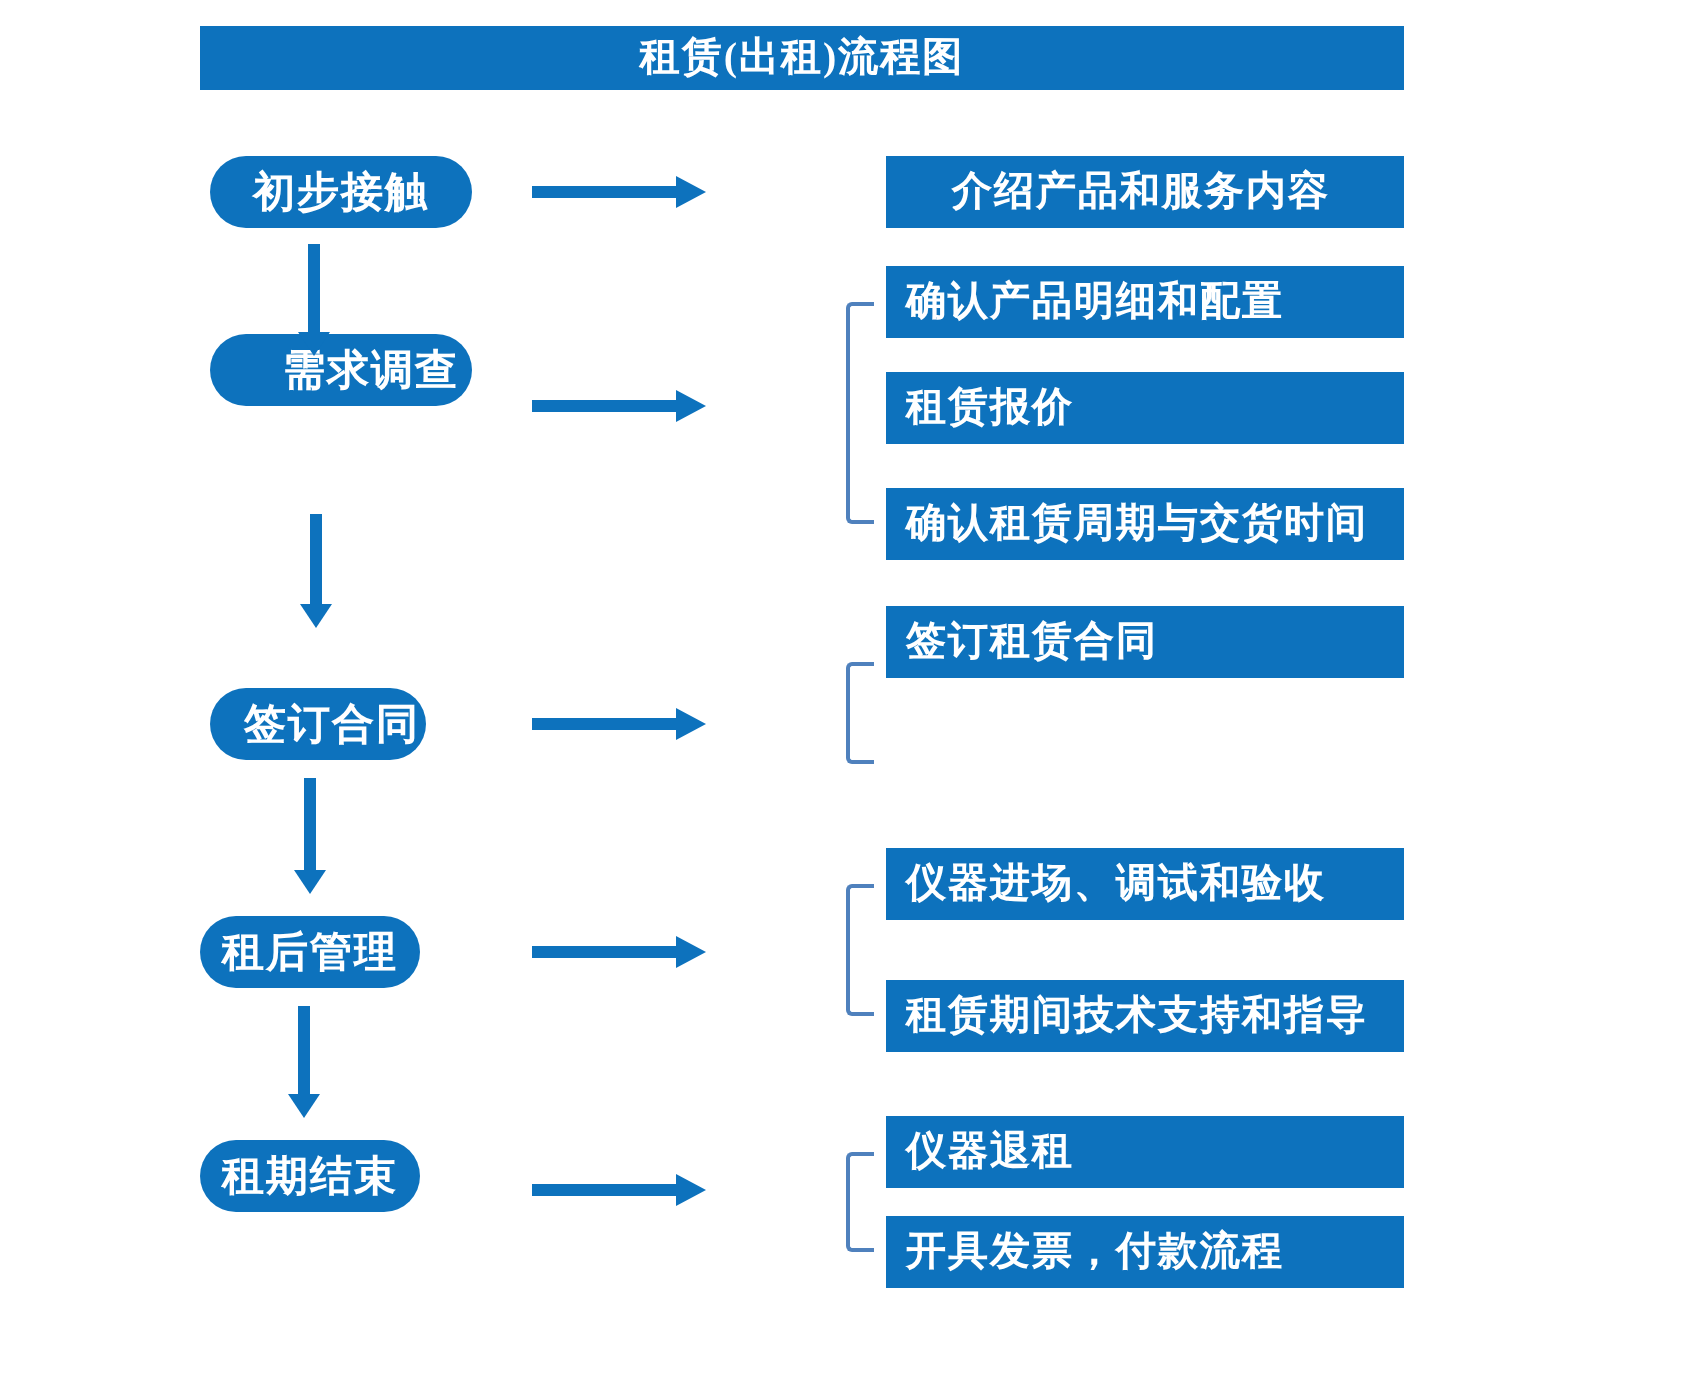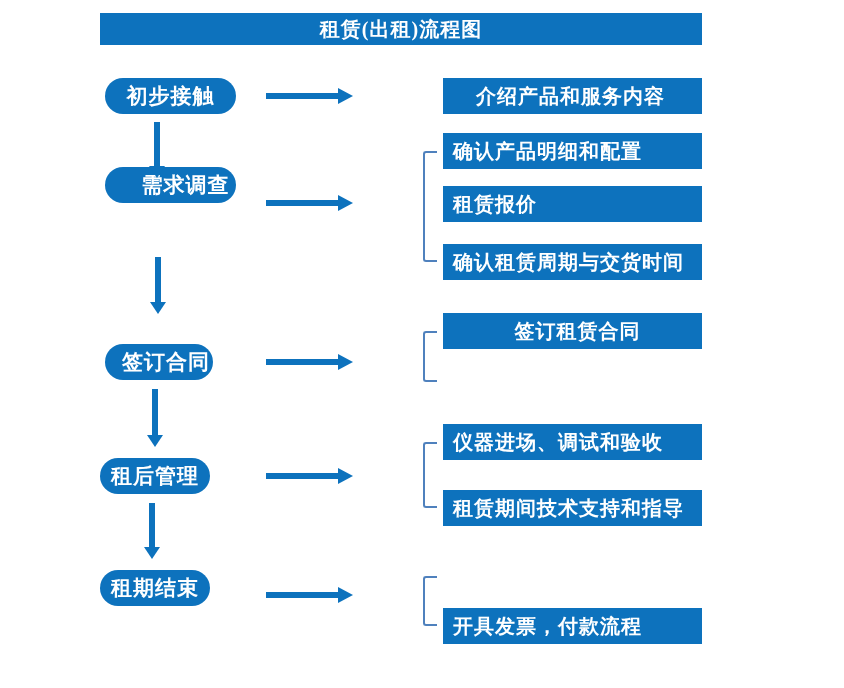--- a/index.html
+++ b/index.html
@@ -156,20 +156,21 @@
   <div class="bracket" style="top:331px; height:51px;"></div>
   <div class="bracket" style="top:442px; height:66px;"></div>
   <div class="bracket" style="top:576px; height:50px;"></div>
 
   <div class="detail-box" style="top:78px;padding-left:33px;">介绍产品和服务内容</div>
 
   <div class="detail-box" style="top:133px;">确认产品明细和配置</div>
   <div class="detail-box" style="top:244px;">确认租赁周期与交货时间</div>
   <div class="detail-box" style="top:186px;">租赁报价</div>
 
-  <div class="detail-box" style="top:313px;text-align:center;">签订租赁合同</div>
+  <div class="detail-box" style="top:303px;">签订租赁合同</div>
 
   <div class="detail-box" style="top:424px;">仪器进场、调试和验收</div>
   <div class="detail-box" style="top:490px;">租赁期间技术支持和指导</div>
 
+  <div class="detail-box" style="top:558px;">仪器退租</div>
   <div class="detail-box" style="top:608px;">开具发票，付款流程</div>
 
 </div>
 
 </body></html>

